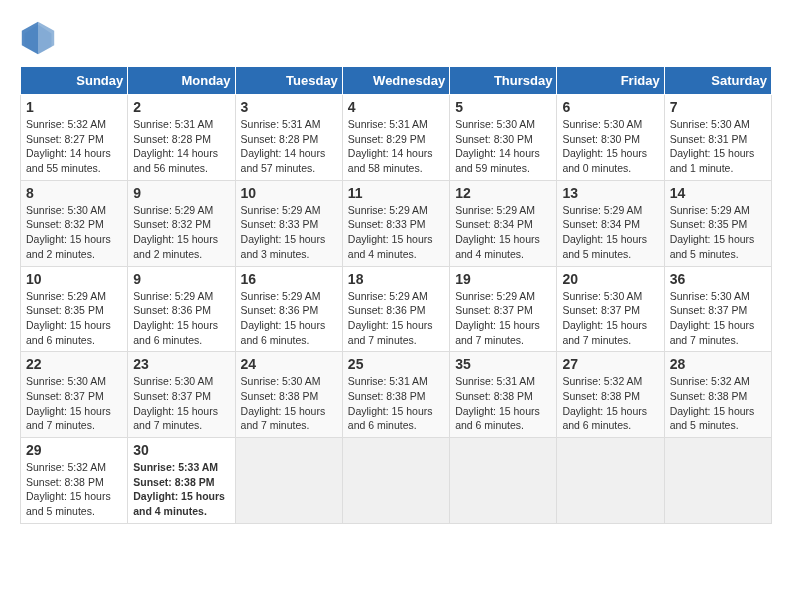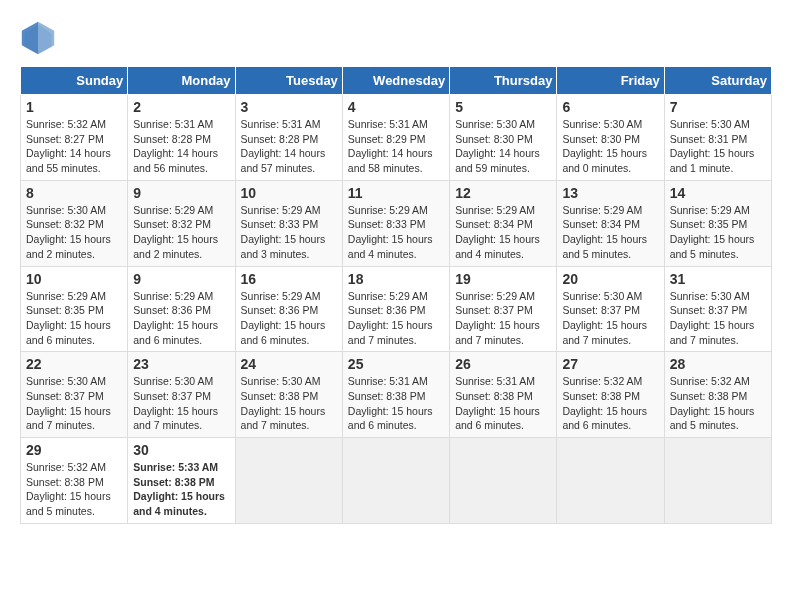--- a/index.html
+++ b/index.html
@@ -266,21 +266,21 @@
 and 7 minutes.</div>
         </td>
         <td>
           <span class="day-number">20</span>
           <div class="day-info" style="white-space: pre-line;">Sunrise: 5:30 AM
 Sunset: 8:37 PM
 Daylight: 15 hours
 and 7 minutes.</div>
         </td>
         <td>
-          <span class="day-number">31</span>
+          <span class="day-number">36</span>
           <div class="day-info" style="white-space: pre-line;">Sunrise: 5:30 AM
 Sunset: 8:37 PM
 Daylight: 15 hours
 and 7 minutes.</div>
         </td>
       </tr>
       <tr>
         <td>
           <span class="day-number">22</span>
           <div class="day-info" style="white-space: pre-line;">Sunrise: 5:30 AM
@@ -303,21 +303,21 @@
 and 7 minutes.</div>
         </td>
         <td>
           <span class="day-number">25</span>
           <div class="day-info" style="white-space: pre-line;">Sunrise: 5:31 AM
 Sunset: 8:38 PM
 Daylight: 15 hours
 and 6 minutes.</div>
         </td>
         <td>
-          <span class="day-number">26</span>
+          <span class="day-number">35</span>
           <div class="day-info" style="white-space: pre-line;">Sunrise: 5:31 AM
 Sunset: 8:38 PM
 Daylight: 15 hours
 and 6 minutes.</div>
         </td>
         <td>
           <span class="day-number">27</span>
           <div class="day-info" style="white-space: pre-line;">Sunrise: 5:32 AM
 Sunset: 8:38 PM
 Daylight: 15 hours

